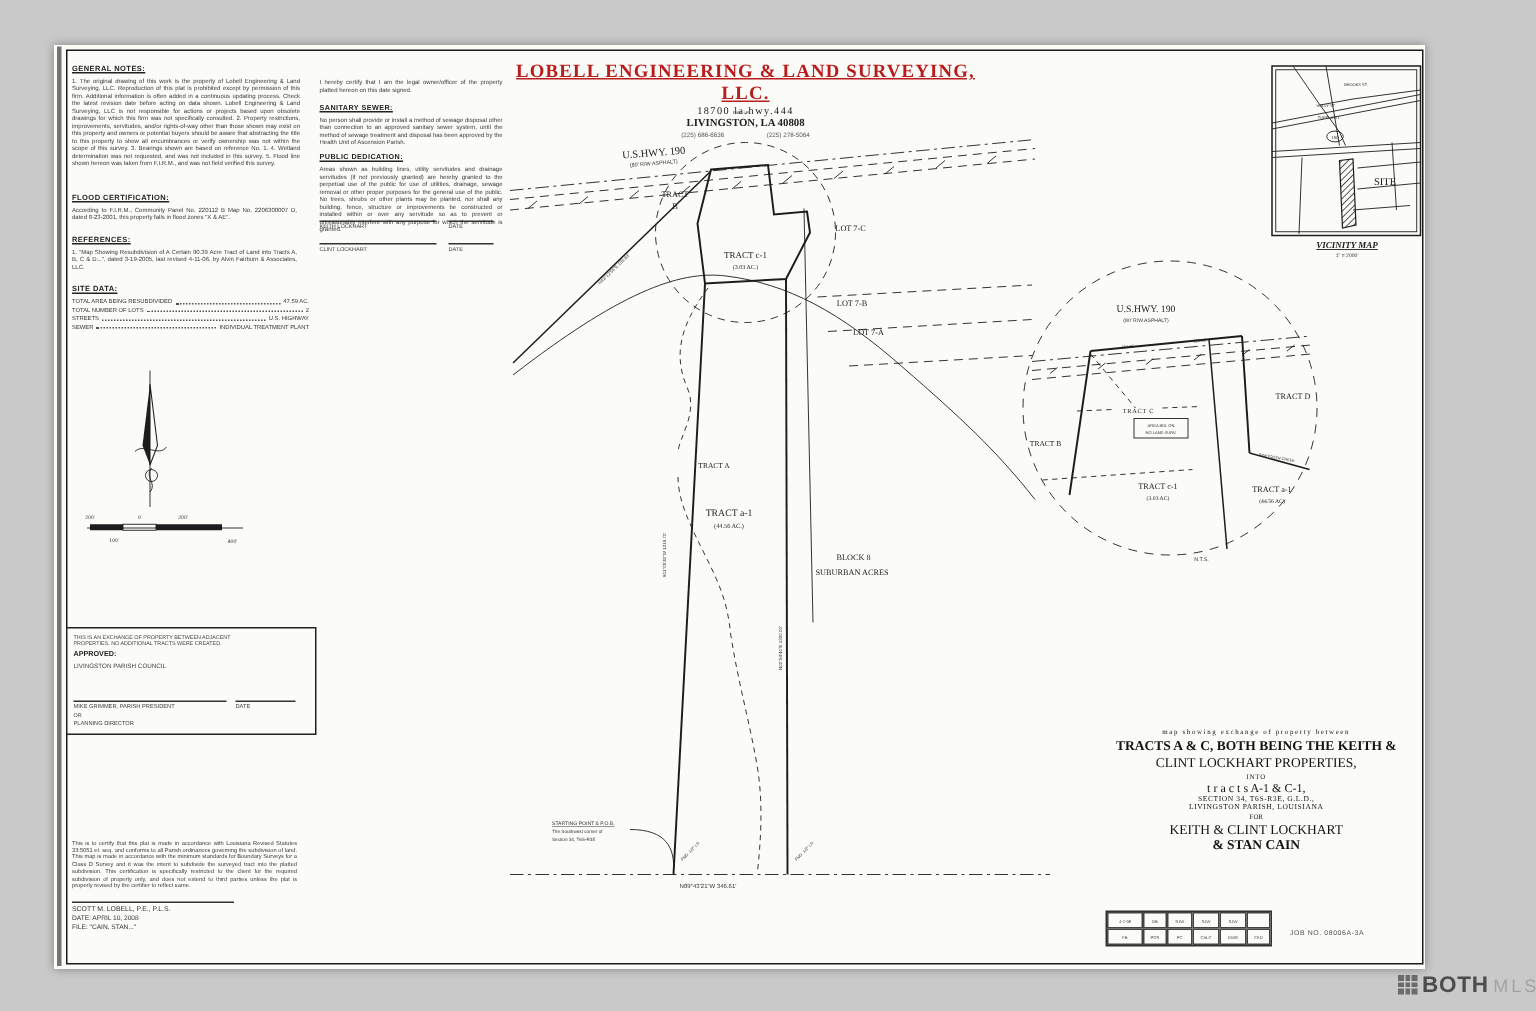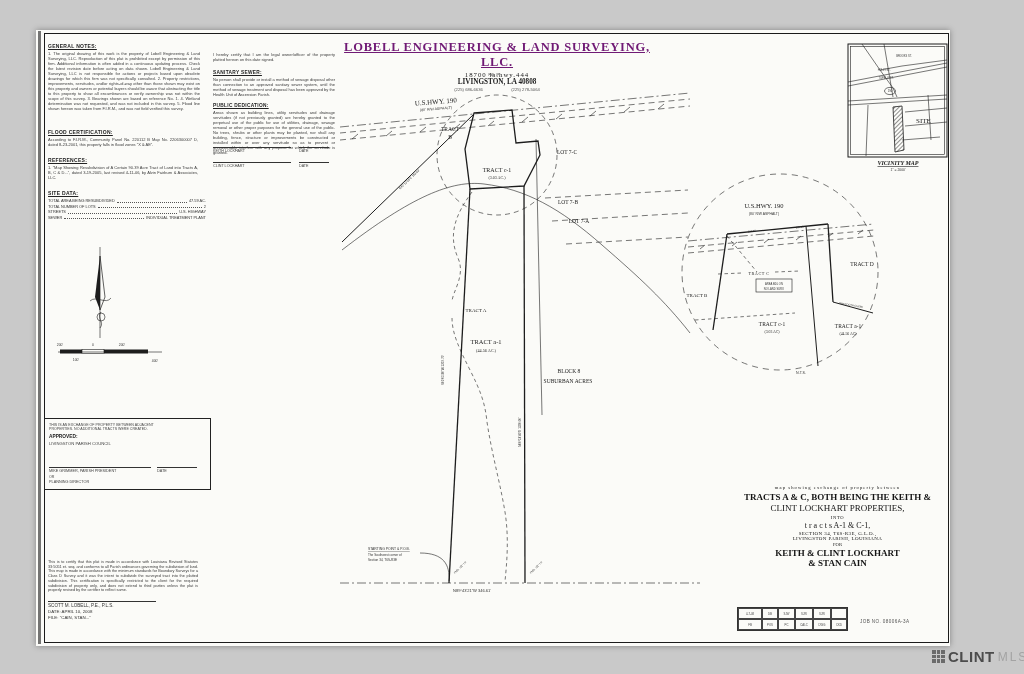--- a/index.html
+++ b/index.html
@@ -3,21 +3,21 @@
 <meta charset="utf-8">
 <style>
   html,body{margin:0;padding:0;background:#c9c9c9;}
   .canvas{position:relative;width:1024px;height:674px;background:#c9c9c9;overflow:hidden;
           font-family:"Liberation Sans",sans-serif;color:#222;}
   .sheet{position:absolute;left:36px;top:30px;width:914px;height:616px;background:#fbfbf8;
          box-shadow:0 0 6px rgba(0,0,0,.35);}
   .frame{position:absolute;left:44px;top:33px;width:903px;height:608px;border:1.6px solid #1b1b1b;}
   .scanedge{position:absolute;left:38px;top:31px;width:3px;height:613px;background:#474747;opacity:.75;}
   .blk{position:absolute;}
-  .ttl{font-family:"Liberation Serif",serif;font-weight:bold;color:#701a75;}
+  .ttl{font-family:"Liberation Serif",serif;font-weight:bold;color:#b91c1c;}
   .u{text-decoration:underline;}
   .tiny{font-size:4px;line-height:5px;color:#3a3a3a;text-align:justify;}
   .tiny2{font-size:3.8px;line-height:4.7px;color:#3a3a3a;text-align:justify;}
   .sect{font-size:5.4px;font-weight:bold;letter-spacing:.3px;color:#222;text-decoration:underline;margin-bottom:2px;}
   .siterow{display:flex;align-items:flex-end;font-size:3.9px;line-height:5.6px;color:#333;}
   .leader{flex:1;border-bottom:1px dotted #555;margin:0 2px 1px 2px;}
   .sigline{border-top:.8px solid #333;}
   .box{border:1px solid #222;}
   svg{position:absolute;left:0;top:0;}
   svg text{fill:#1d1d1d;}
@@ -140,21 +140,21 @@
 
   <div class="blk tb" style="left:735px;top:485px;width:205px;text-align:center;">
     <div style="font-size:4.6px;letter-spacing:1.1px;">map showing exchange of property between</div>
     <div style="font-size:9px;font-weight:bold;margin-top:2px;">TRACTS A &amp; C, BOTH BEING THE KEITH &amp;</div>
     <div style="font-size:9px;font-weight:normal;margin-top:1px;">CLINT LOCKHART PROPERTIES,</div>
     <div style="font-size:4.6px;margin-top:2px;letter-spacing:.6px;">INTO</div>
     <div style="font-size:8px;margin-top:1px;">t r a c t s  A-1 &amp;  C-1,</div>
     <div style="font-size:5px;margin-top:1px;letter-spacing:.4px;">SECTION 34, T6S-R3E, G.L.D.,</div>
     <div style="font-size:5px;letter-spacing:.4px;">LIVINGSTON PARISH, LOUISIANA</div>
     <div style="font-size:4.6px;margin-top:1px;">FOR</div>
-    <div style="font-size:9px;font-weight:bold;margin-top:1px;">KEITH &amp; CLINT LOCKHART</div>
+    <div style="font-size:9px;font-weight:normal;margin-top:1px;">KEITH &amp; CLINT LOCKHART</div>
     <div style="font-size:9px;font-weight:bold;">&amp; STAN CAIN</div>
   </div>
 
   <div class="blk revtable" style="left:737px;top:607px;">
     <div>4-7-08</div>
     <div>DB</div>
     <div>SJW</div>
     <div>SJW</div>
     <div>SJW</div>
     <div></div>
@@ -309,16 +309,16 @@
       <span></span>
         <span></span>
         <span></span>
         <span></span>
         <span></span>
         <span></span>
         <span></span>
         <span></span>
         <span></span>
     </div>
-    <span class="roam">CLINT</span>
+    <span class="roam">BOTH</span>
     <span class="mls">MLS</span>
   </div>
 </div>
 
 </body></html>

